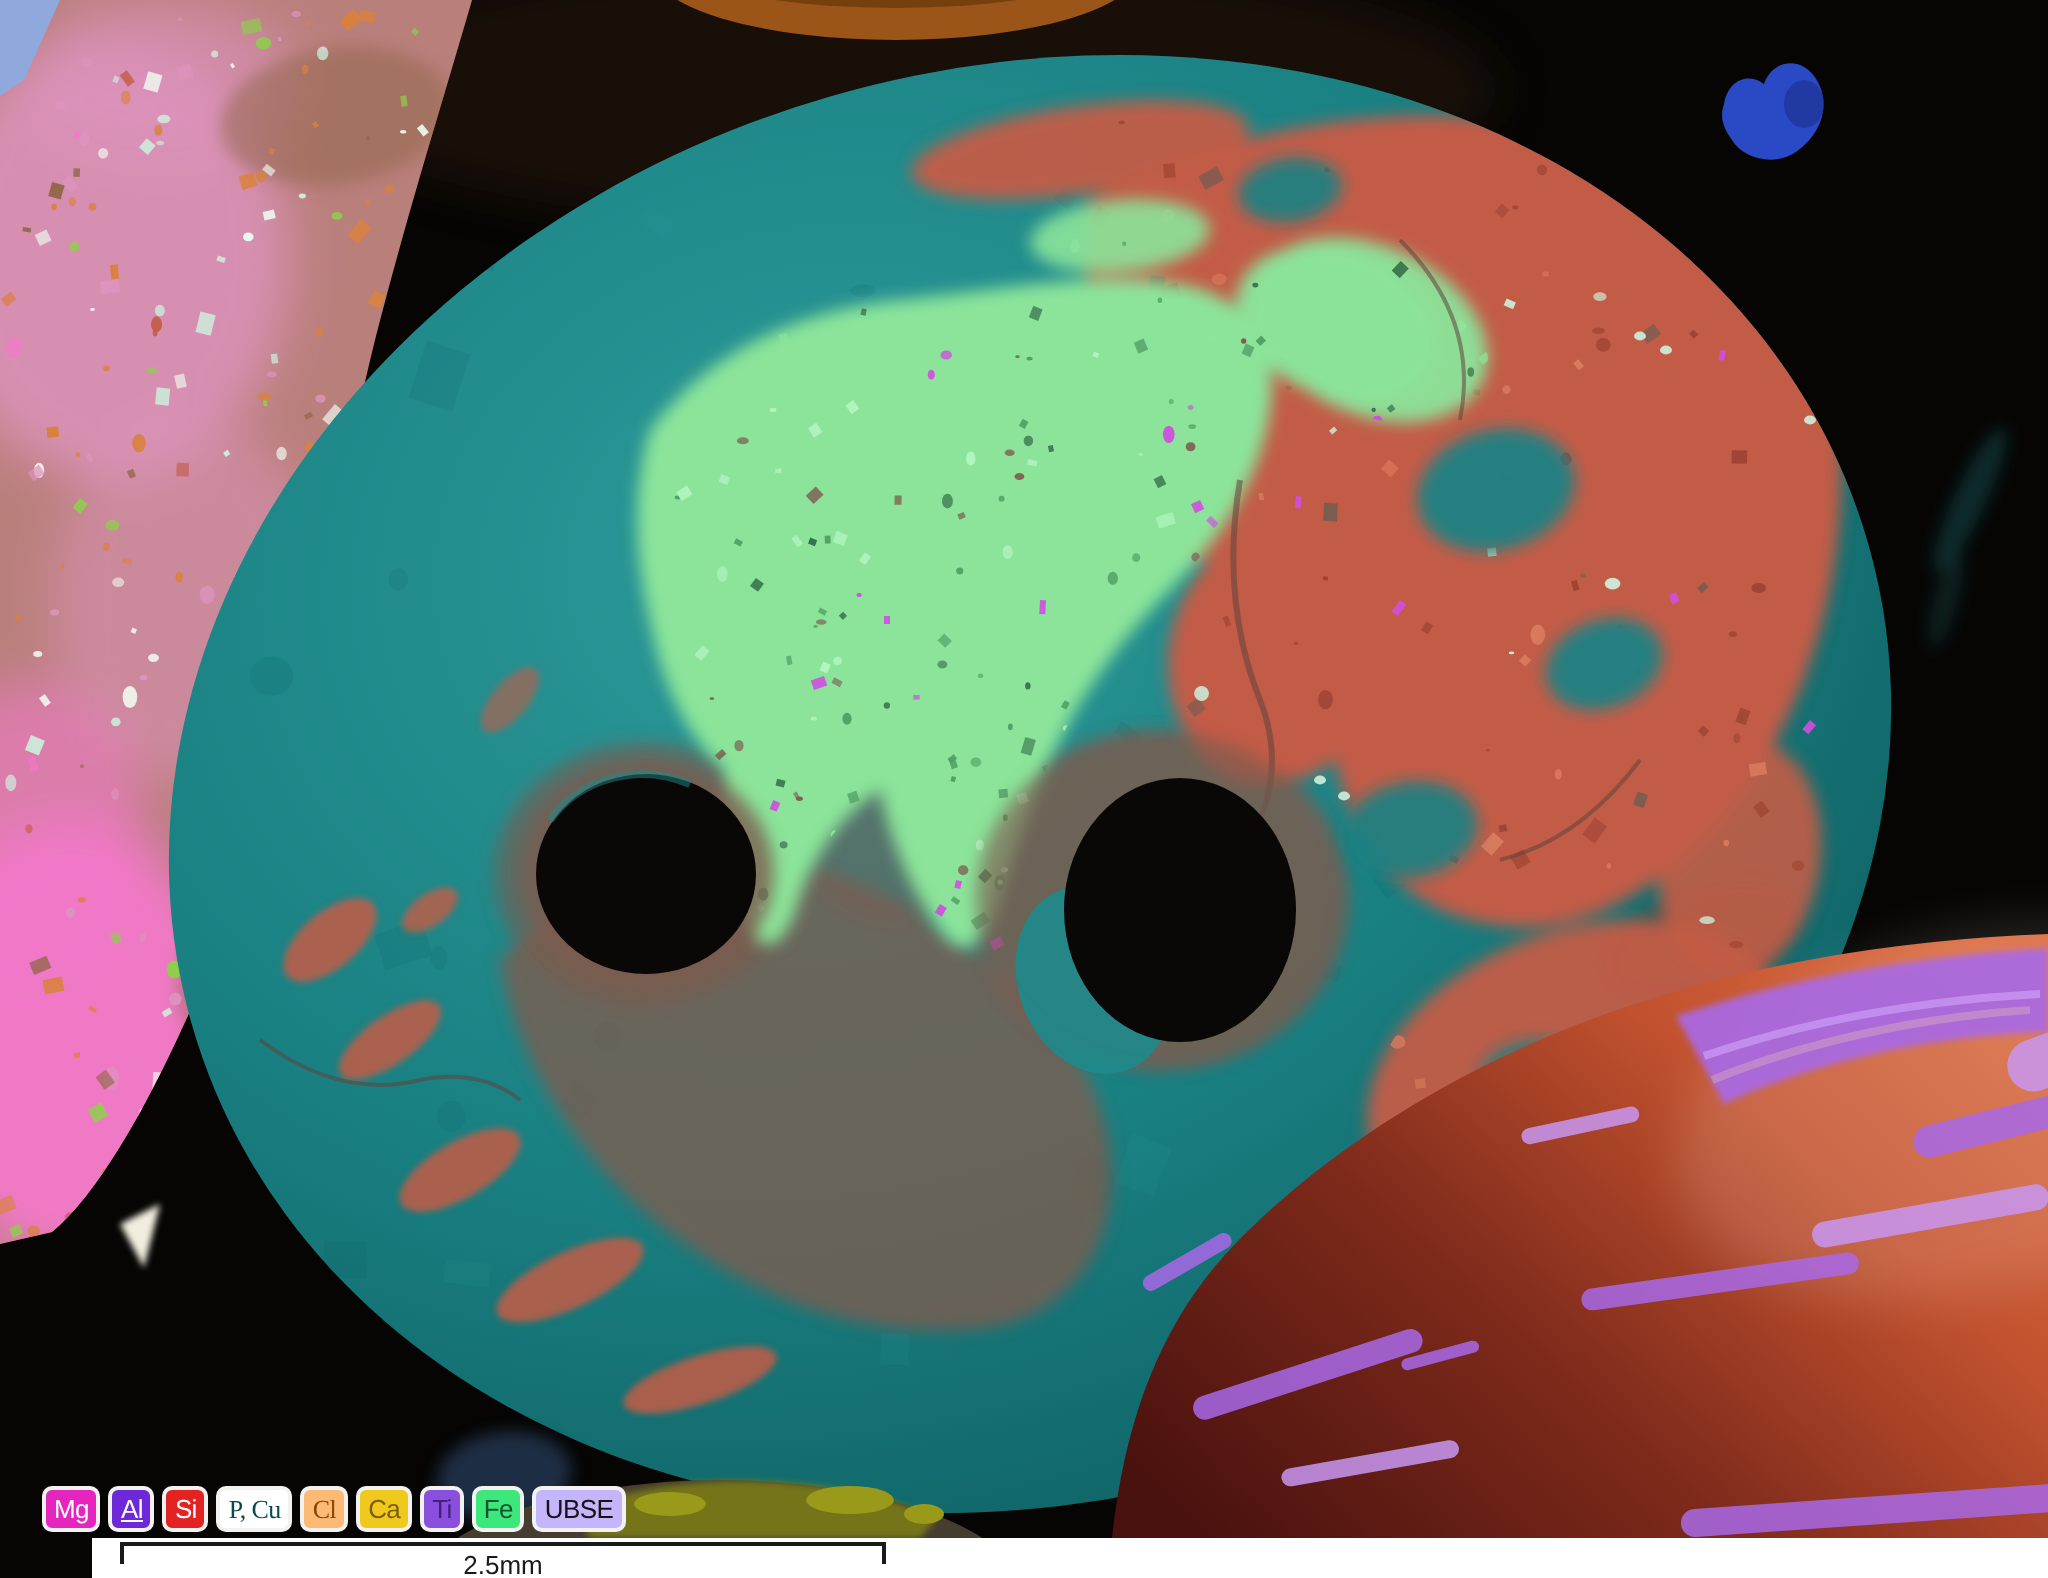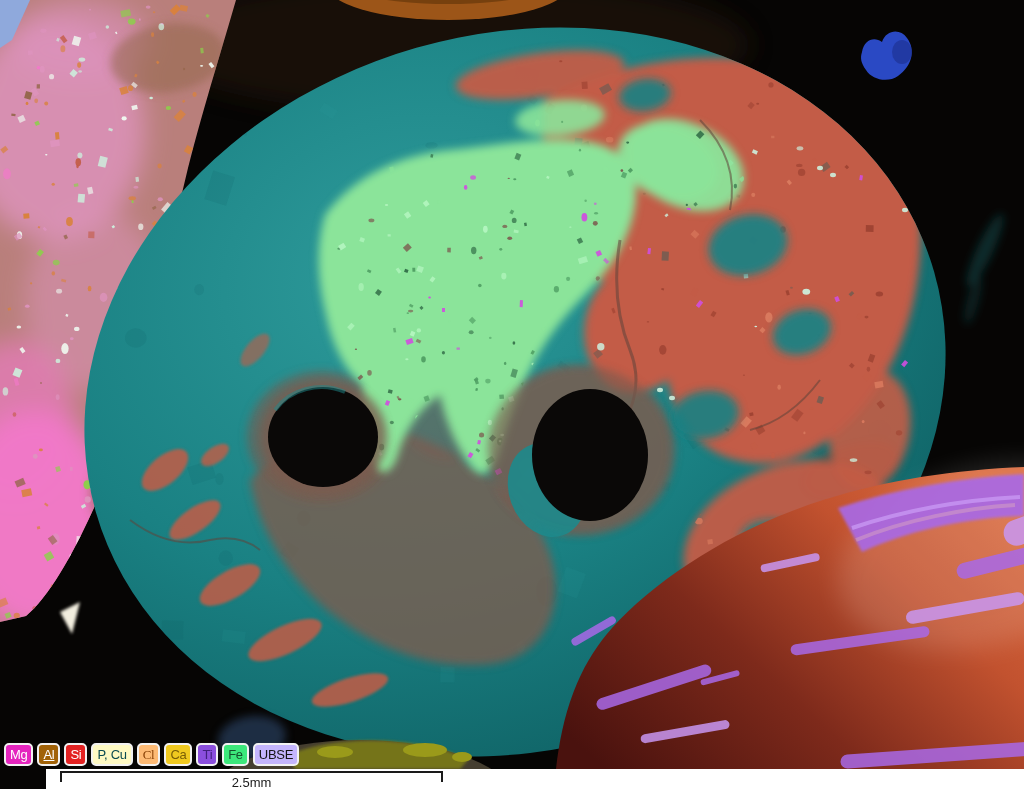--- a/index.html
+++ b/index.html
@@ -1,19 +1,19 @@
 <!DOCTYPE html>
 <html style="--legend-border: #F2F2F2; --scalebar-bg: #FFFFFF; --scalebar-line: #1A1A1A;"><head>
 <meta charset="utf-8">
 <style>
   html,body{margin:0;padding:0;background:#000;}
   .stage{position:relative;width:1024px;height:789px;overflow:hidden;background:#060504;
          font-family:"Liberation Sans",sans-serif;}
   .canvas{position:absolute;left:0;top:0;width:1024px;height:769px;}
-  .legend{position:absolute;left:4px;bottom:23px;display:flex;gap:4px;align-items:flex-end;margin-top:18px;}
+  .legend{position:absolute;left:21px;bottom:23px;display:flex;gap:4px;align-items:flex-end;margin-top:18px;}
   .chip{display:flex;align-items:center;justify-content:center;height:23px;box-sizing:border-box;
         padding:0 4px;border:2px solid var(--legend-border,#f2f2f2);border-radius:5px;
         font-size:13px;line-height:1;letter-spacing:-0.3px;cursor:default;user-select:none;}
   .scalestrip{position:absolute;left:0;bottom:0;width:1024px;height:20px;background:var(--scalebar-bg,#fff);margin-left:46px;}
   .bracket{position:absolute;left:14px;top:2px;width:383px;height:11px;box-sizing:border-box;
            border-left:2px solid var(--scalebar-line,#1a1a1a);
            border-right:2px solid var(--scalebar-line,#1a1a1a);
            border-top:2px solid var(--scalebar-line,#1a1a1a);}
   .bracket .lbl{position:absolute;left:0;right:0;top:2px;text-align:center;
                 font-size:13px;color:var(--scalebar-line,#1a1a1a);}
@@ -928,27 +928,27 @@
           <rect x="700" y="680" width="40" height="6" rx="3" transform="rotate(-15 700 680)" fill="#A869E8" opacity="0.85"></rect>
           <rect x="570" y="640" width="50" height="8" rx="4" transform="rotate(-30 570 640)" fill="#A869E8" opacity="0.85"></rect>
         </g>
   </g>
 </svg>
 
 <div class="legend" id="legend">
       <div class="chip" style="background: rgb(229, 37, 190); color: rgb(255, 255, 255);">
         <span>Mg</span>
       </div>
-      <div class="chip" style="background: #a16207; color: rgb(255, 255, 255); text-decoration: underline;">
+      <div class="chip" style="background: #6d28d9; color: rgb(255, 255, 255); text-decoration: underline;">
         <span>Al</span>
       </div>
       <div class="chip" style="background: rgb(227, 34, 34); color: rgb(255, 255, 255);">
         <span>Si</span>
       </div>
-      <div class="chip" style="background: #fef9c3; color: rgb(10, 74, 80);">
+      <div class="chip" style="background: #ffffff; color: rgb(10, 74, 80); font-family: Liberation Serif, serif;">
         <span>P, Cu</span>
       </div>
       <div class="chip" style="background: #fdba74; color: rgb(138, 67, 8); font-family: Liberation Serif, serif;">
         <span>Cl</span>
       </div>
       <div class="chip" style="background: rgb(240, 201, 31); color: rgb(122, 94, 6);">
         <span>Ca</span>
       </div>
       <div class="chip" style="background: rgb(139, 79, 222); color: rgb(66, 32, 126);">
         <span>Ti</span>

